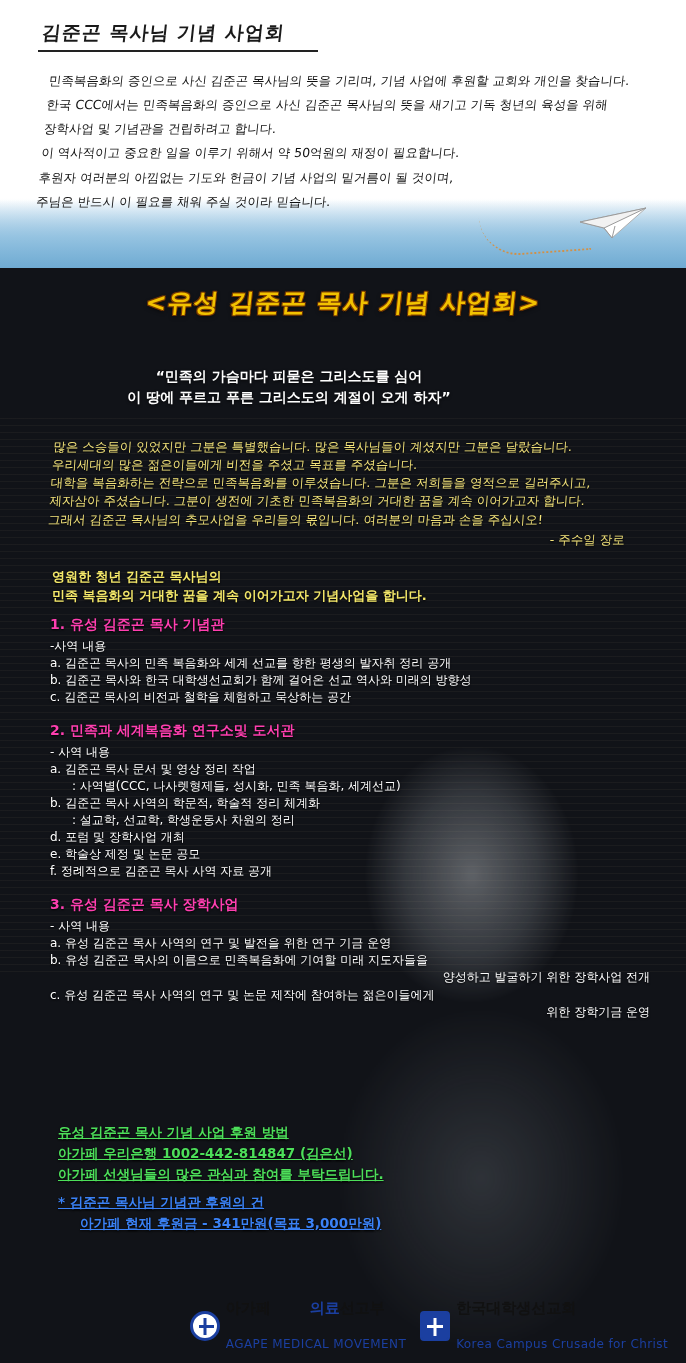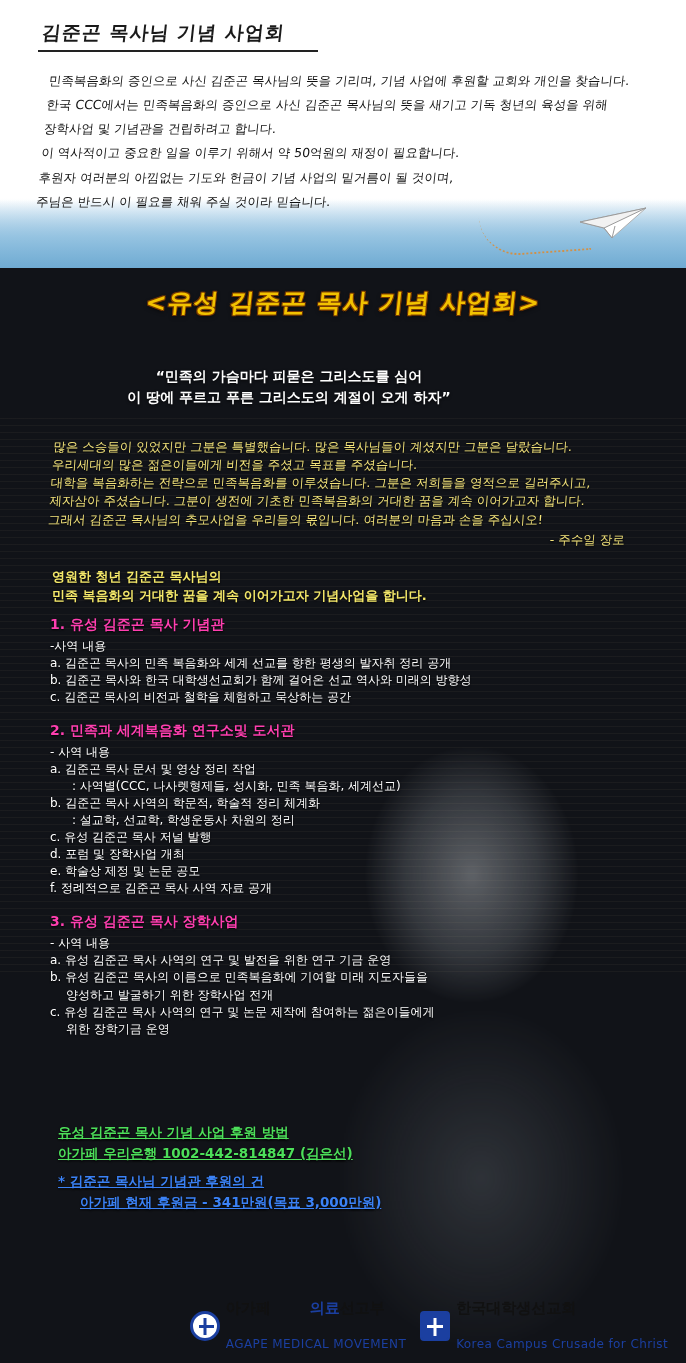--- a/index.html
+++ b/index.html
@@ -186,21 +186,21 @@
   }
   .sec-line {
     color: #ffffff;
     font-size: 12px;
     line-height: 1.42;
     margin: 0;
     text-shadow: 0 1px 2px rgba(0,0,0,.95);
     white-space: nowrap;
   }
   .sec-line.indent { padding-left: 22px; }
-  .sec-line.indent2 { padding-left: 16px; }
+  .sec-line.indent2 { padding-left: 16px; text-align: right; }
 
   .support {
     position: absolute;
     left: 58px; top: 856px;
     width: 600px;
   }
   .support p {
     margin: 0 0 3px 0;
     color: #4ddf5a;
     font-size: 13.5px;
@@ -329,40 +329,40 @@
         <p class="sec-line">c. 김준곤 목사의 비전과 철학을 체험하고 묵상하는 공간</p>
       </div>
 
       <div class="section">
         <p class="sec-title">2. 민족과 세계복음화 연구소및 도서관</p>
         <p class="sec-line">- 사역 내용</p>
         <p class="sec-line">a. 김준곤 목사 문서 및 영상 정리 작업</p>
         <p class="sec-line indent">: 사역별(CCC, 나사렛형제들, 성시화, 민족 복음화, 세계선교)</p>
         <p class="sec-line">b. 김준곤 목사 사역의 학문적, 학술적 정리 체계화</p>
         <p class="sec-line indent">: 설교학, 선교학, 학생운동사 차원의 정리</p>
-        <p class="sec-line">c. 유성 김준곤 목사 저널 발행</p>
         <p class="sec-line">d. 포럼 및 장학사업 개최</p>
         <p class="sec-line">e. 학술상 제정 및 논문 공모</p>
         <p class="sec-line">f. 정례적으로 김준곤 목사 사역 자료 공개</p>
       </div>
 
       <div class="section">
         <p class="sec-title">3. 유성 김준곤 목사 장학사업</p>
         <p class="sec-line">- 사역 내용</p>
         <p class="sec-line">a. 유성 김준곤 목사 사역의 연구 및 발전을 위한 연구 기금 운영</p>
         <p class="sec-line">b. 유성 김준곤 목사의 이름으로 민족복음화에 기여할 미래 지도자들을</p>
         <p class="sec-line indent2">양성하고 발굴하기 위한 장학사업 전개</p>
         <p class="sec-line">c. 유성 김준곤 목사 사역의 연구 및 논문 제작에 참여하는 젊은이들에게</p>
         <p class="sec-line indent2">위한 장학기금 운영</p>
       </div>
     </div>
 
     <div class="support">
       <p>유성 김준곤 목사 기념 사업 후원 방법</p>
       <p>아가페 우리은행 1002-442-814847 (김은선)</p>
+      <p>아가페 선생님들의 많은 관심과 참여를 부탁드립니다.</p>
       <p class="white">* 김준곤 목사님 기념관 후원의 건</p>
       <p class="white sub">아가페 현재 후원금 - 341만원(목표 3,000만원)</p>
     </div>
 
     <div class="logos">
       <div class="logo-block">
         <div class="logo-mark"></div>
         <div class="logo-stack">
           <div class="logo-text-main"><span>아가페</span><span class="blue">의료</span><span>선고부</span></div>
           <div class="logo-text-sub">AGAPE MEDICAL MOVEMENT</div>

